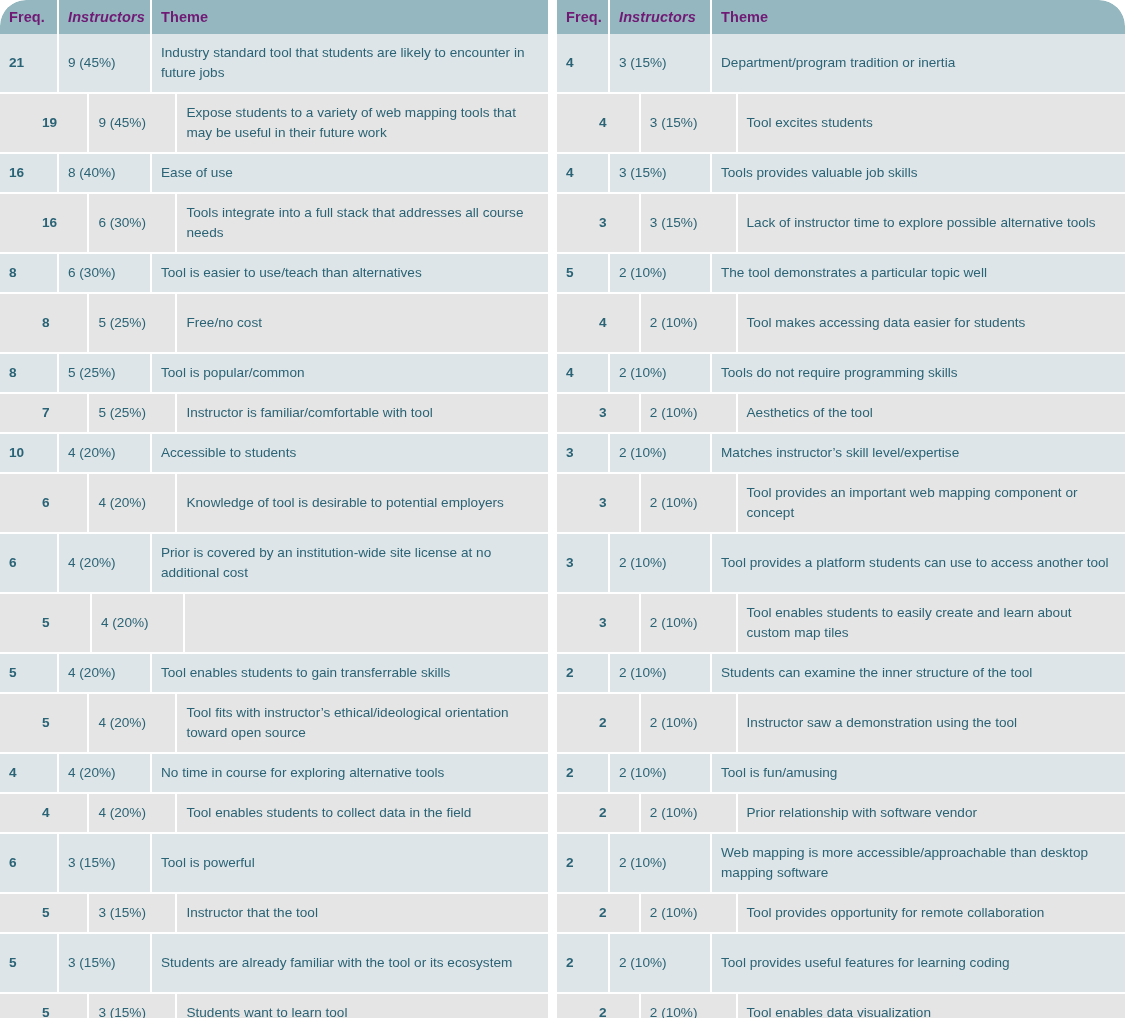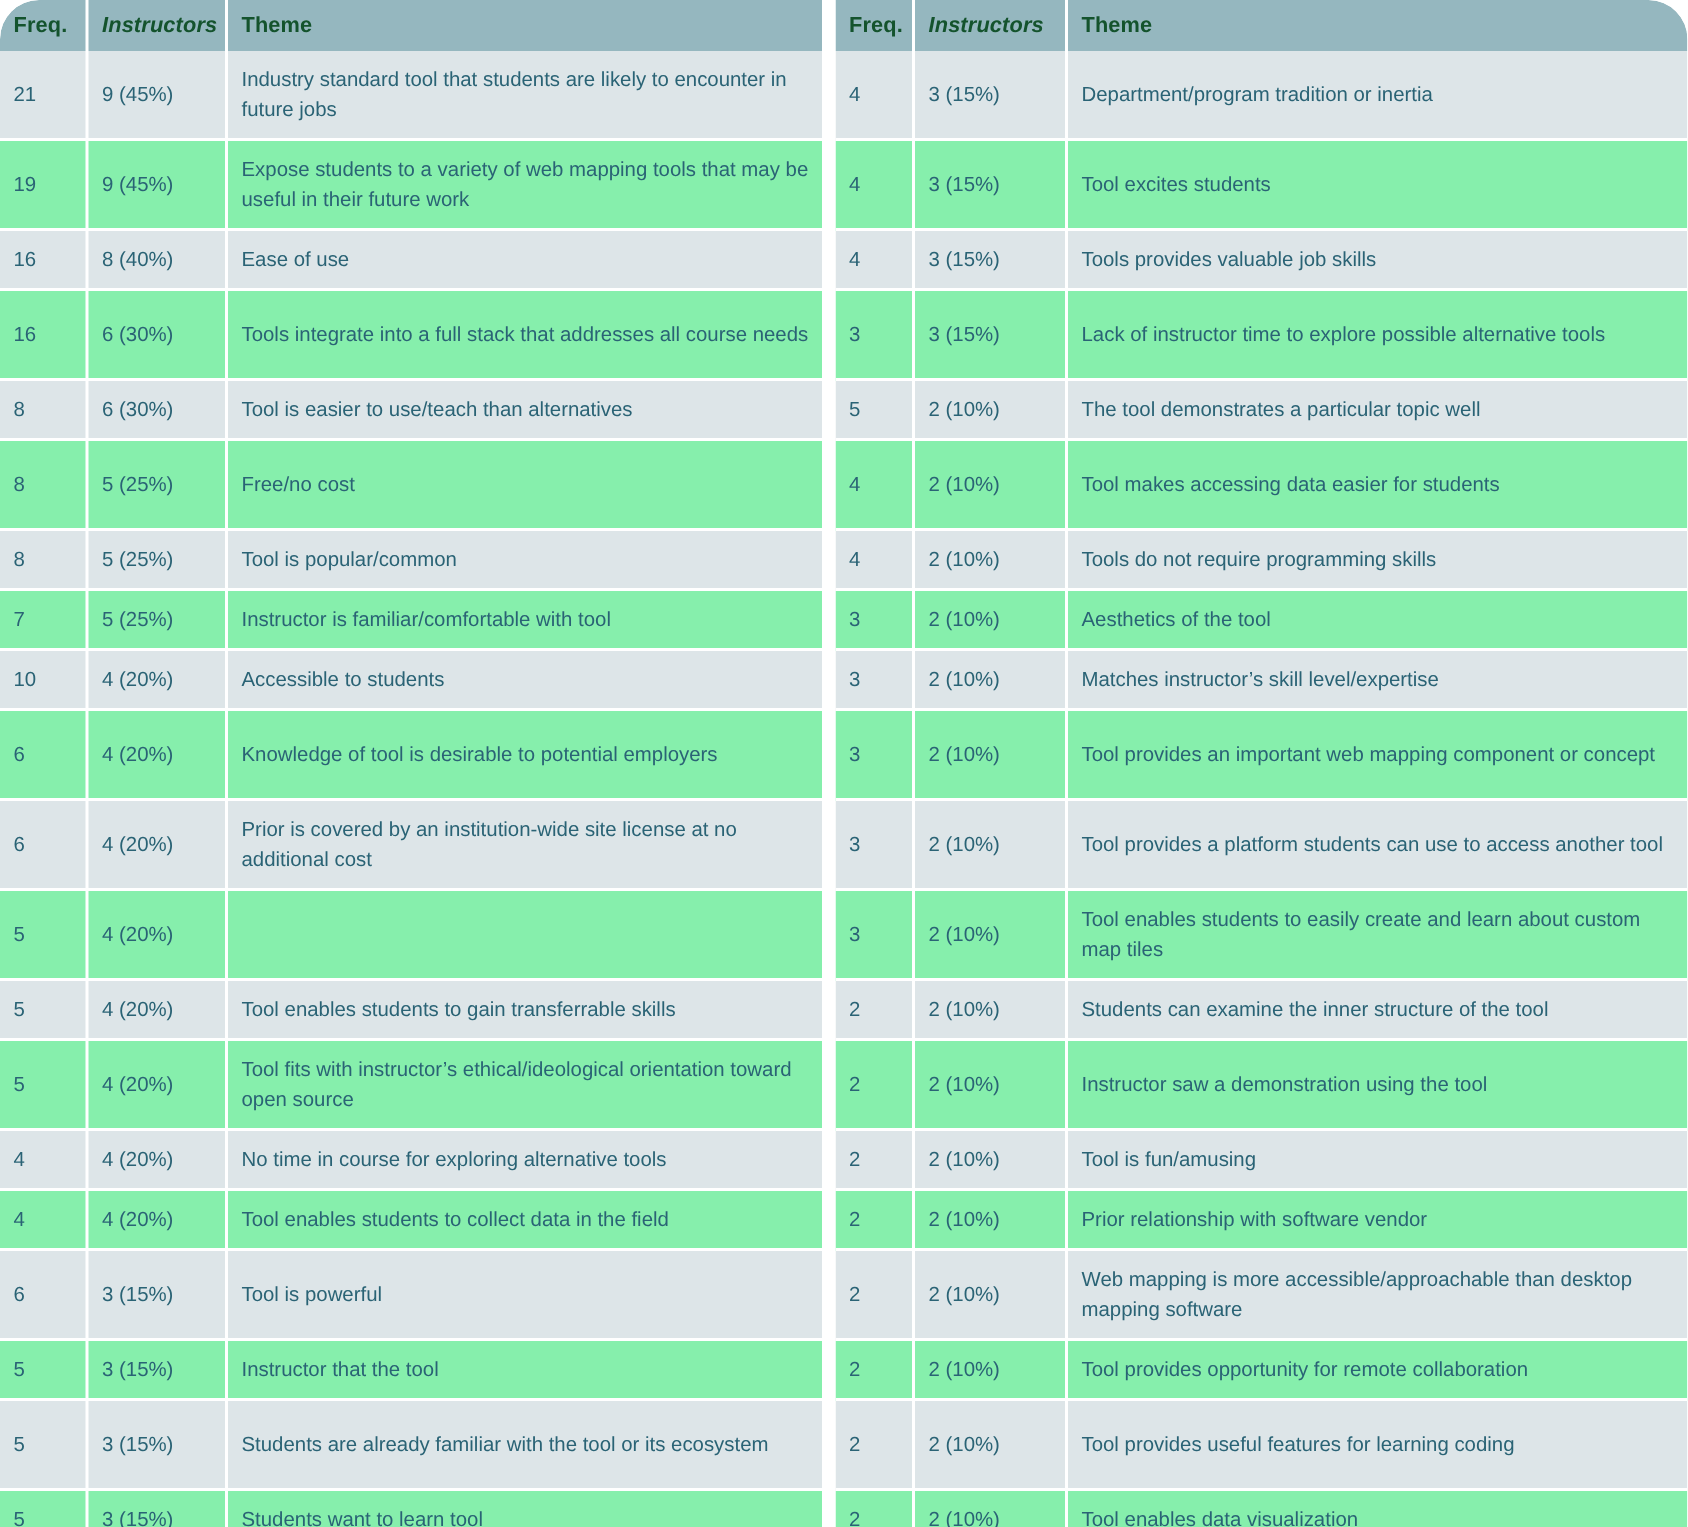--- a/index.html
+++ b/index.html
@@ -41,21 +41,21 @@
     display: flex;
     background: #95b7bf;
     height: 34px;
     flex: 0 0 34px;
     align-items: center;
   }
   .half-left  .thead { border-top-left-radius: 26px; }
   .half-right .thead { border-top-right-radius: 26px; }
 
   .th {
-    color: #14532d;
+    color: #701a75;
     font-size: 14.5px;
     font-weight: bold;
     letter-spacing: .1px;
     box-sizing: border-box;
     padding: 0 9px;
     height: 34px;
     line-height: 34px;
     white-space: nowrap;
     overflow: hidden;
   }
@@ -76,33 +76,33 @@
     display: flex;
     flex-direction: column;
     flex: 1 1 auto;
   }
   .trow {
     display: flex;
     background: #dde5e8;
     border-bottom: 2px solid #ffffff;
     box-sizing: border-box;
   }
-  .trow.alt { background: #86efac; }
+  .trow.alt { background: #e5e5e5; padding-left: 33px; }
 
   .td {
     box-sizing: border-box;
     padding: 0 9px;
     color: #2a6375;
     font-size: 13.6px;
     line-height: 20px;
     display: flex;
     align-items: center;
     overflow: hidden;
   }
-  .td.freq  { border-right: 2px solid #ffffff; justify-content: flex-start; }
+  .td.freq  { border-right: 2px solid #ffffff; justify-content: flex-start; font-weight: bold; }
   .td.instr { border-right: 2px solid #ffffff; justify-content: flex-start; }
   .td.theme { display: block; padding-top: 0; }
   .td.theme .theme-inner {
     display: flex;
     align-items: center;
     height: 100%;
   }
   .td.theme span.txt { display: block; }
 
   .r1 { height: 40px; }

